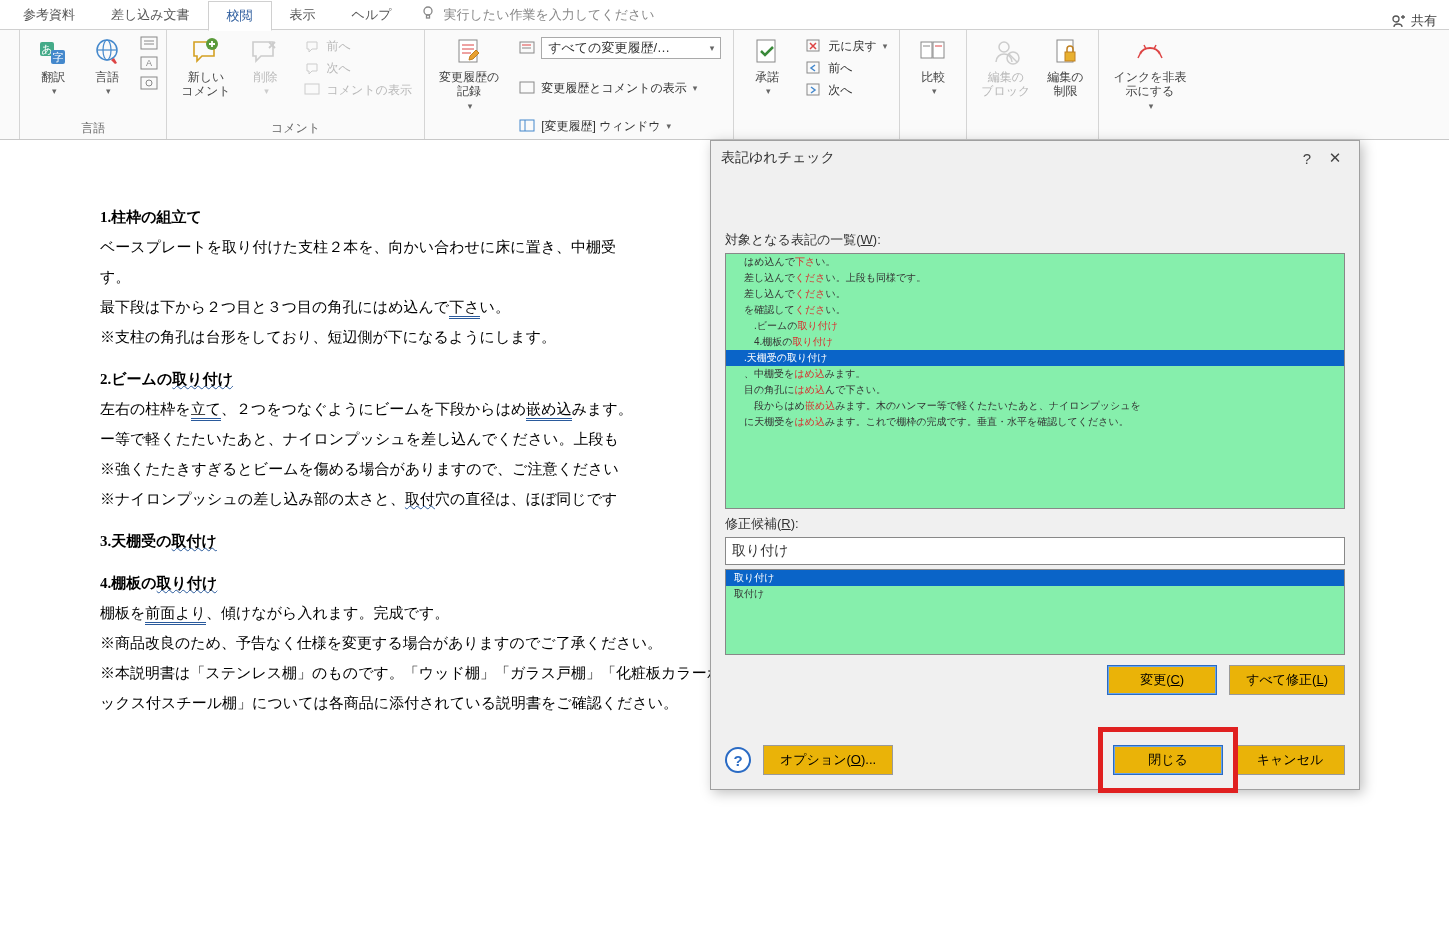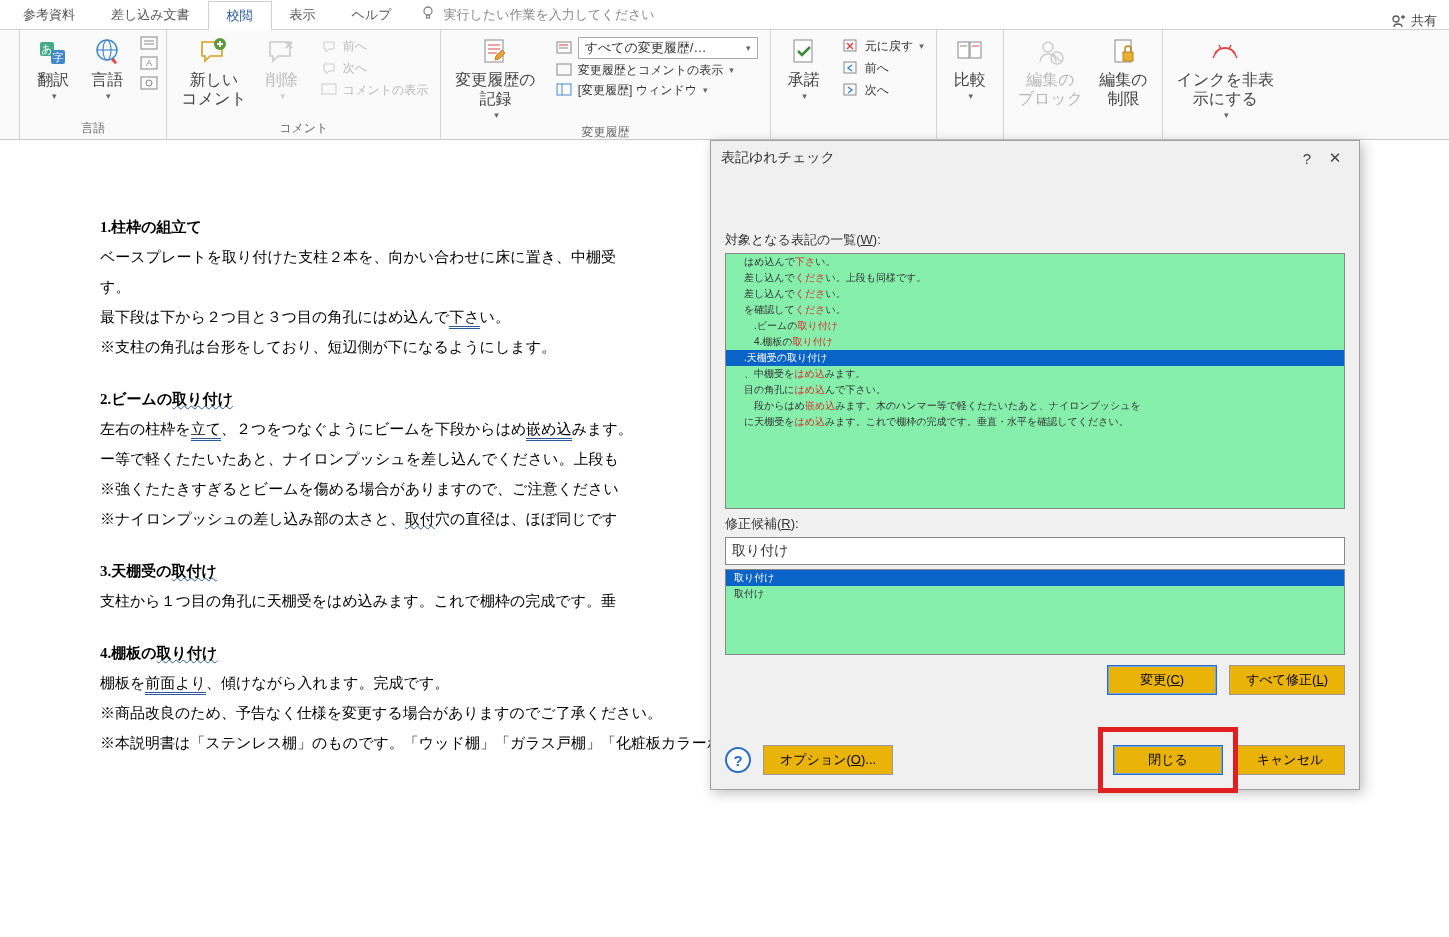--- a/index.html
+++ b/index.html
@@ -79,42 +79,42 @@
   flex-direction: column;
   align-items: center;
   justify-content: flex-start;
   padding: 2px 6px;
   min-width: 50px;
   gap: 2px;
   color: #444;
 }
 .rbtn.disabled { color: #b8b8b8; }
 .rbtn .icon { width: 32px; height: 32px; display: flex; align-items: center; justify-content: center; }
-.rbtn .lbl { font-size: 16px; text-align: center; line-height: 1.2; white-space: pre; }
+.rbtn .lbl { font-size: 12px; text-align: center; line-height: 1.2; white-space: pre; }
 .small-row { display: flex; align-items: center; gap: 4px; padding: 1px 4px; font-size: 12px; }
 .small-row.disabled { color: #b8b8b8; }
 .small-icon { width: 18px; height: 18px; display: inline-flex; align-items: center; justify-content: center; }
 .dd-arrow { font-size: 9px; color: #666; margin-left: 2px; }
 .doc-area {
   position: absolute;
   top: 140px;
   left: 0;
   right: 0;
   bottom: 0;
   padding: 50px 100px;
   background: #fff;
 }
 .doc-content {
   font-family: "MS Mincho", "Yu Mincho", serif;
   font-size: 15px;
   line-height: 2.0;
   color: #000;
   max-width: 830px;
 }
-.doc-content .heading { font-weight: bold; margin-top: 22px; }
+.doc-content .heading { font-weight: bold; margin-top: 12px; }
 .wave { text-decoration: underline wavy #2a5a9c; text-decoration-thickness: 1px; }
 .dbl { border-bottom: 3px double #2a5a9c; padding-bottom: 1px;}
 .dialog {
   position: absolute;
   top: 140px;
   left: 710px;
   width: 650px;
   height: 650px;
   background: #f0f0f0;
   border: 1px solid #a0a0a0;
@@ -341,21 +341,21 @@
               <line x1="9" y1="9" x2="21" y2="9" stroke="#d44"></line>
               <line x1="9" y1="13" x2="21" y2="13" stroke="#d44"></line>
               <line x1="9" y1="17" x2="18" y2="17" stroke="#d44"></line>
               <path d="M17 20l6-6 3 3-6 6-4 1z" fill="#e8a030" stroke="#c08020"></path>
             </svg>
         </span>
         <span class="lbl">変更履歴の
 記録</span>
         <span class="dd-arrow">▾</span>
       </div>
-      <div class="vstack" style="margin-left:6px; padding-top:2px; gap:0;">
+      <div class="vstack" style="margin-left:6px; padding-top:2px; gap:18px;">
         <div class="small-row">
           <span class="small-icon">
               <svg width="18" height="14">
                 <rect x="1" y="1" width="14" height="11" fill="none" stroke="#888"></rect>
                 <line x1="3" y1="4" x2="12" y2="4" stroke="#d44"></line>
                 <line x1="3" y1="7" x2="12" y2="7" stroke="#888"></line>
               </svg>
             </span>
           <div class="sel-box">
               <span>すべての変更履歴/…</span>
@@ -506,26 +506,26 @@
     <p><span>最下段は下から２つ目と３つ目の角孔にはめ込んで</span><span class="dbl">下さ</span><span>い。</span></p>
     <p>※支柱の角孔は台形をしており、短辺側が下になるようにします。</p>
 
     <p class="heading"><span>2.ビームの</span><span class="wave">取り付け</span></p>
     <p><span>左右の柱枠を</span><span class="dbl">立て</span><span>、２つをつなぐようにビームを下段からはめ</span><span class="dbl">嵌め込</span><span>みます。</span></p>
     <p>ー等で軽くたたいたあと、ナイロンプッシュを差し込んでください。上段も</p>
     <p>※強くたたきすぎるとビームを傷める場合がありますので、ご注意ください</p>
     <p><span>※ナイロンプッシュの差し込み部の太さと、</span><span class="wave">取付</span><span>穴の直径は、ほぼ同じです</span></p>
 
     <p class="heading"><span>3.天棚受の</span><span class="wave">取付け</span></p>
-    <p>支柱から１つ目の角孔に天棚受をはめ込みます。これで棚枠の完成です。垂</p>
 
     <p class="heading"><span>4.棚板の</span><span class="wave">取り付け</span></p>
     <p><span>棚板を</span><span class="dbl">前面より</span><span>、傾けながら入れます。完成です。</span></p>
     <p>※商品改良のため、予告なく仕様を変更する場合がありますのでご了承ください。</p>
     <p>※本説明書は「ステンレス棚」のものです。「ウッド棚」「ガラス戸棚」「化粧板カラーボ</p>
+    <p>ックス付スチール棚」については各商品に添付されている説明書をご確認ください。</p>
   </div>
 </div>
 
 <div class="dialog">
   <div class="dlg-title">
     <span>表記ゆれチェック</span>
     <span class="spacer"></span>
     <span class="q">?</span>
     <span class="x">✕</span>
   </div>

